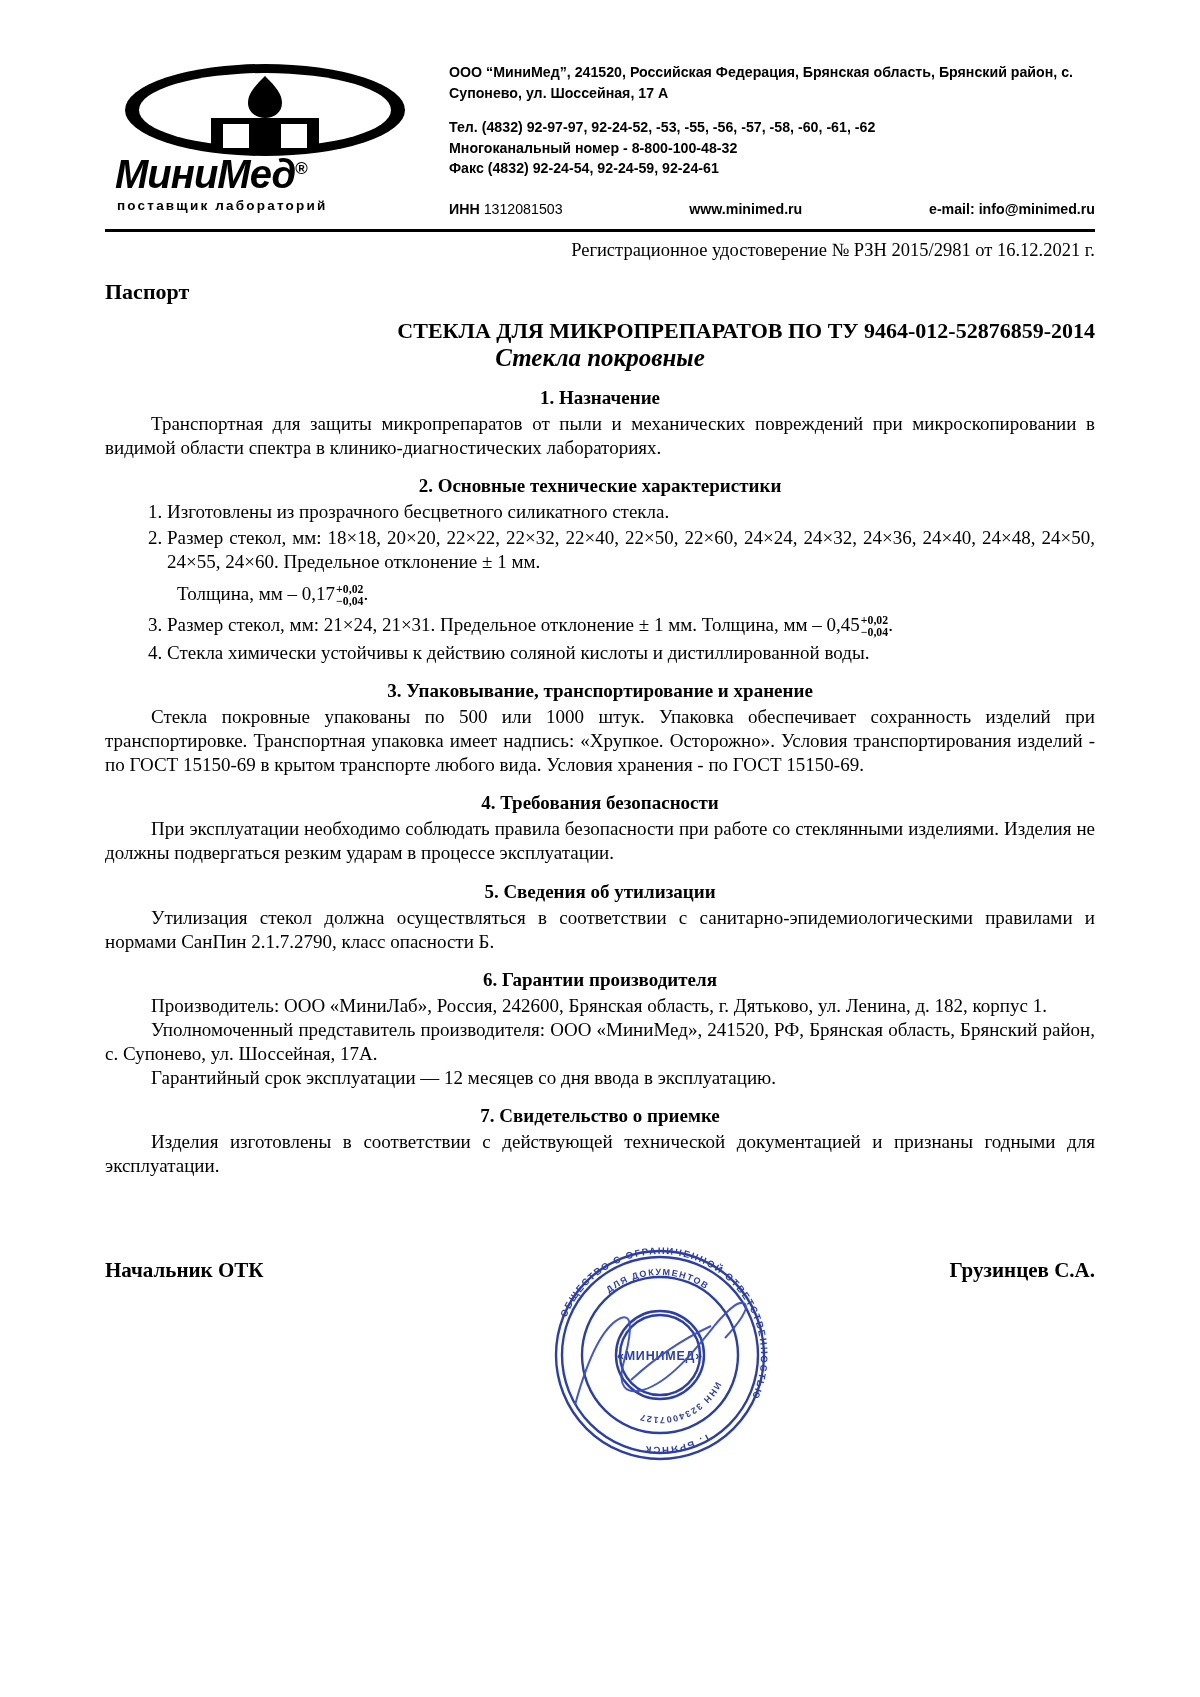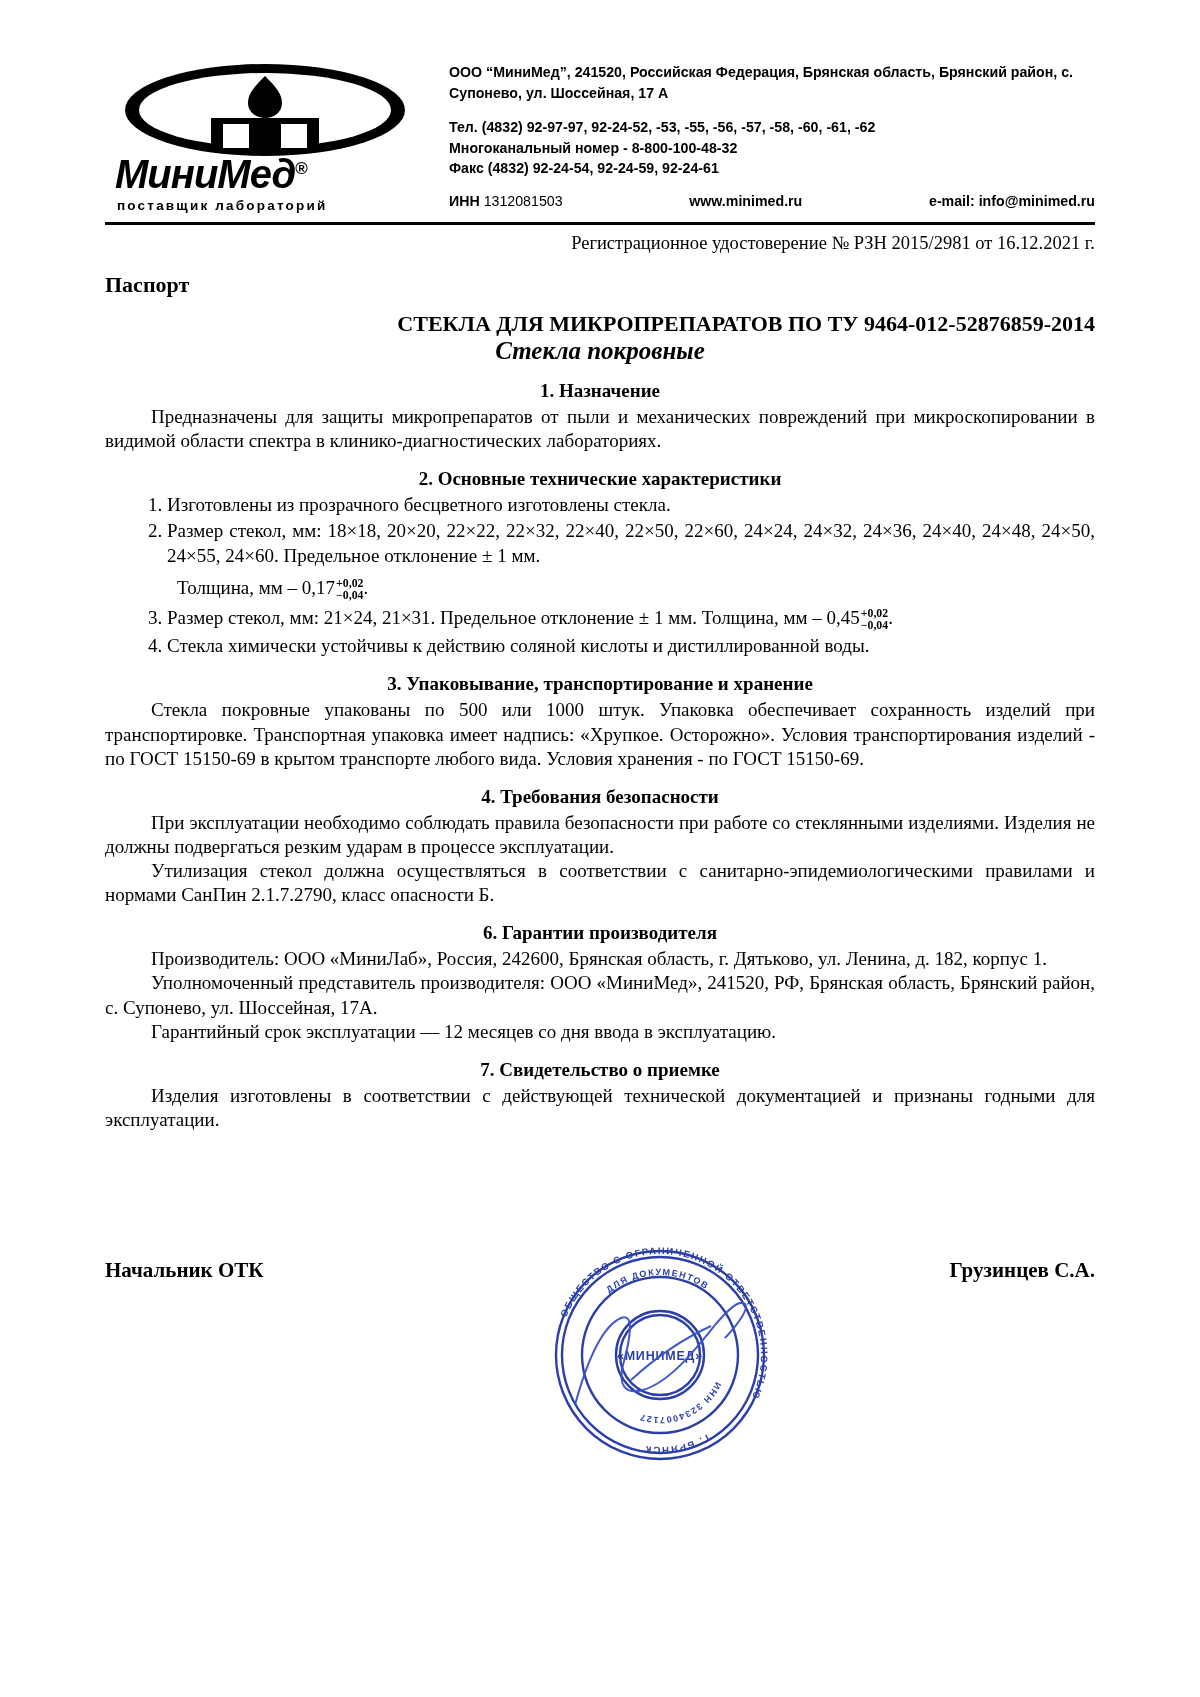--- a/index.html
+++ b/index.html
@@ -77,21 +77,21 @@
   .contact-phones { margin-bottom: 8px; }
   .contact-row-bottom {
     display: flex;
     justify-content: space-between;
     align-items: baseline;
     padding-top: 4px;
   }
   .contact-row-bottom .inn { font-weight: bold; }
   .contact-row-bottom .inn .num { font-weight: normal; }
   .contact-row-bottom .site { margin-left: 30px; }
-  .contact-row-bottom .mail { margin-left: 30px; }
+  .contact-row-bottom .mail { margin-left: 30px; margin-top: 8px; }
 
   .rule {
     border: 0;
     border-top: 3px solid #000;
     margin: 9px 0 0 0;
   }
 
   .reg-line {
     text-align: right;
     font-size: 18.5px;
@@ -226,41 +226,42 @@
 
   <hr class="rule">
 
   <div class="reg-line">Регистрационное удостоверение № РЗН 2015/2981 от 16.12.2021 г.</div>
 
   <div class="doc-title">Паспорт</div>
   <div class="doc-subtitle">СТЕКЛА ДЛЯ МИКРОПРЕПАРАТОВ ПО ТУ 9464-012-52876859-2014</div>
   <div class="doc-subtitle2">Стекла покровные</div>
 
   <div class="section-head">1.  Назначение</div>
-  <p class="body">Предназначены для защиты микропрепаратов от пыли и механических повреждений при микроскопировании в видимой области спектра в клинико-диагностических лабораториях.</p>
+  <p class="body">Транспортная для защиты микропрепаратов от пыли и механических повреждений при микроскопировании в видимой области спектра в клинико-диагностических лабораториях.</p>
 
   <div class="section-head">2.  Основные технические характеристики</div>
   <ol class="nums">
-    <li>Изготовлены из прозрачного бесцветного изготовлены стекла.</li>
+    <li>Изготовлены из прозрачного бесцветного силикатного стекла.</li>
     <li>Размер стекол, мм: 18×18, 20×20, 22×22, 22×32, 22×40, 22×50, 22×60, 24×24, 24×32, 24×36, 24×40, 24×48, 24×50, 24×55, 24×60. Предельное отклонение ± 1 мм.</li>
   </ol>
   <div class="thickness-line">
     <span>Толщина, мм  –  0,17</span><span class="frac"><span>+0,02</span><span>−0,04</span></span><span>.</span>
   </div>
   <ol class="nums" start="3">
     <li><span>Размер стекол, мм: 21×24, 21×31. Предельное отклонение ± 1 мм. Толщина, мм – 0,45</span><span class="frac"><span>+0,02</span><span>−0,04</span></span><span>.</span></li>
     <li>Стекла химически устойчивы к действию соляной кислоты и дистиллированной воды.</li>
   </ol>
 
   <div class="section-head">3.  Упаковывание, транспортирование и хранение</div>
   <p class="body">Стекла покровные упакованы по 500 или 1000 штук. Упаковка обеспечивает сохранность изделий при транспортировке. Транспортная упаковка имеет надпись: «Хрупкое. Осторожно». Условия транспортирования изделий - по ГОСТ 15150-69 в крытом транспорте любого вида. Условия хранения -  по  ГОСТ 15150-69.</p>
 
   <div class="section-head">4.  Требования безопасности</div>
   <p class="body">При эксплуатации необходимо соблюдать правила безопасности при работе со стеклянными изделиями. Изделия не должны подвергаться резким ударам в процессе эксплуатации.</p>
 
+  <div class="section-head">5.  Сведения об утилизации</div>
   <p class="body">Утилизация стекол должна осуществляться в соответствии с санитарно-эпидемиологическими правилами и нормами СанПин 2.1.7.2790, класс опасности Б.</p>
 
   <div class="section-head">6.  Гарантии производителя</div>
   <p class="body">Производитель: ООО «МиниЛаб», Россия, 242600, Брянская область, г. Дятьково, ул. Ленина, д. 182, корпус 1.</p>
   <p class="body">Уполномоченный представитель производителя: ООО «МиниМед», 241520, РФ, Брянская область, Брянский район, с. Супонево, ул. Шоссейная, 17А.</p>
   <p class="body">Гарантийный срок эксплуатации — 12 месяцев со дня ввода в эксплуатацию.</p>
 
   <div class="section-head">7.  Свидетельство о приемке</div>
   <p class="body">Изделия изготовлены в соответствии с действующей технической документацией и признаны годными для эксплуатации.</p>
 

